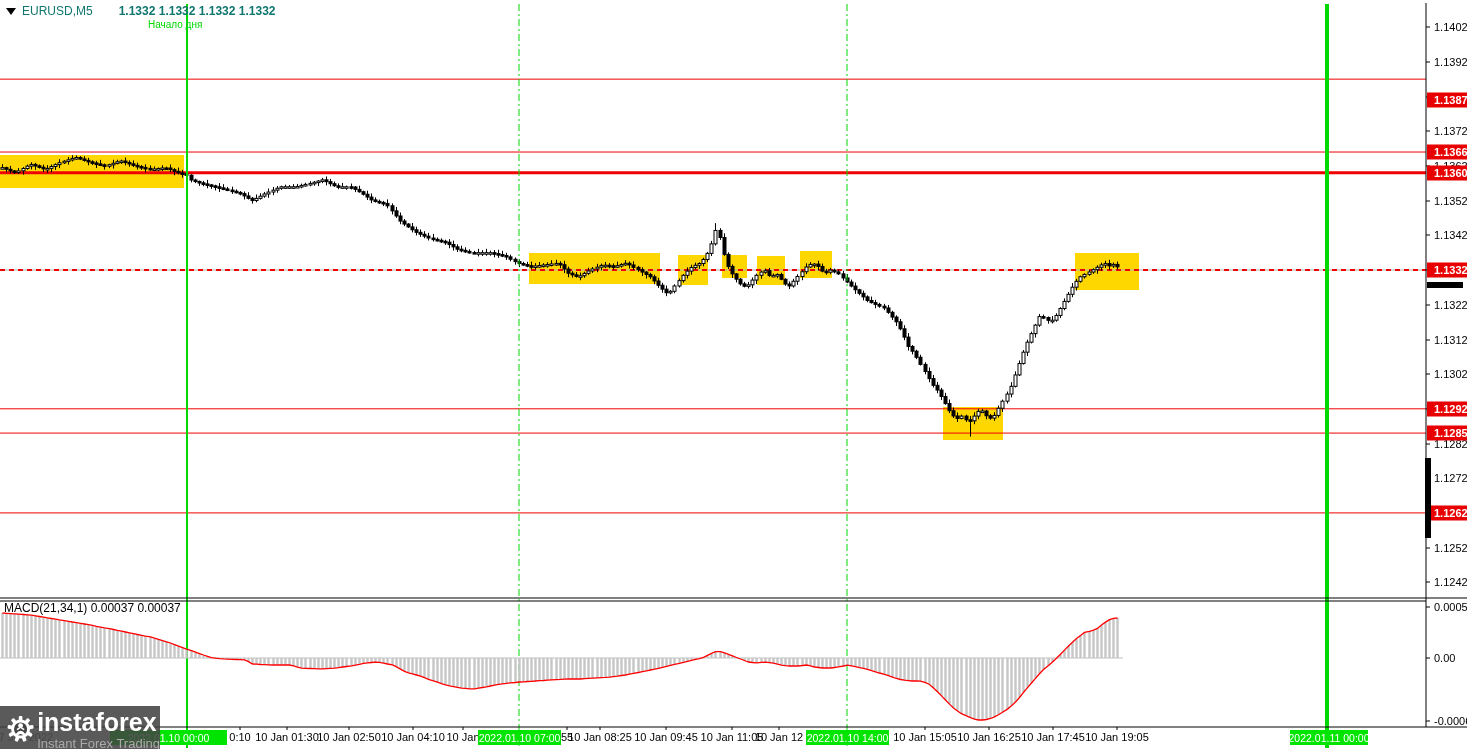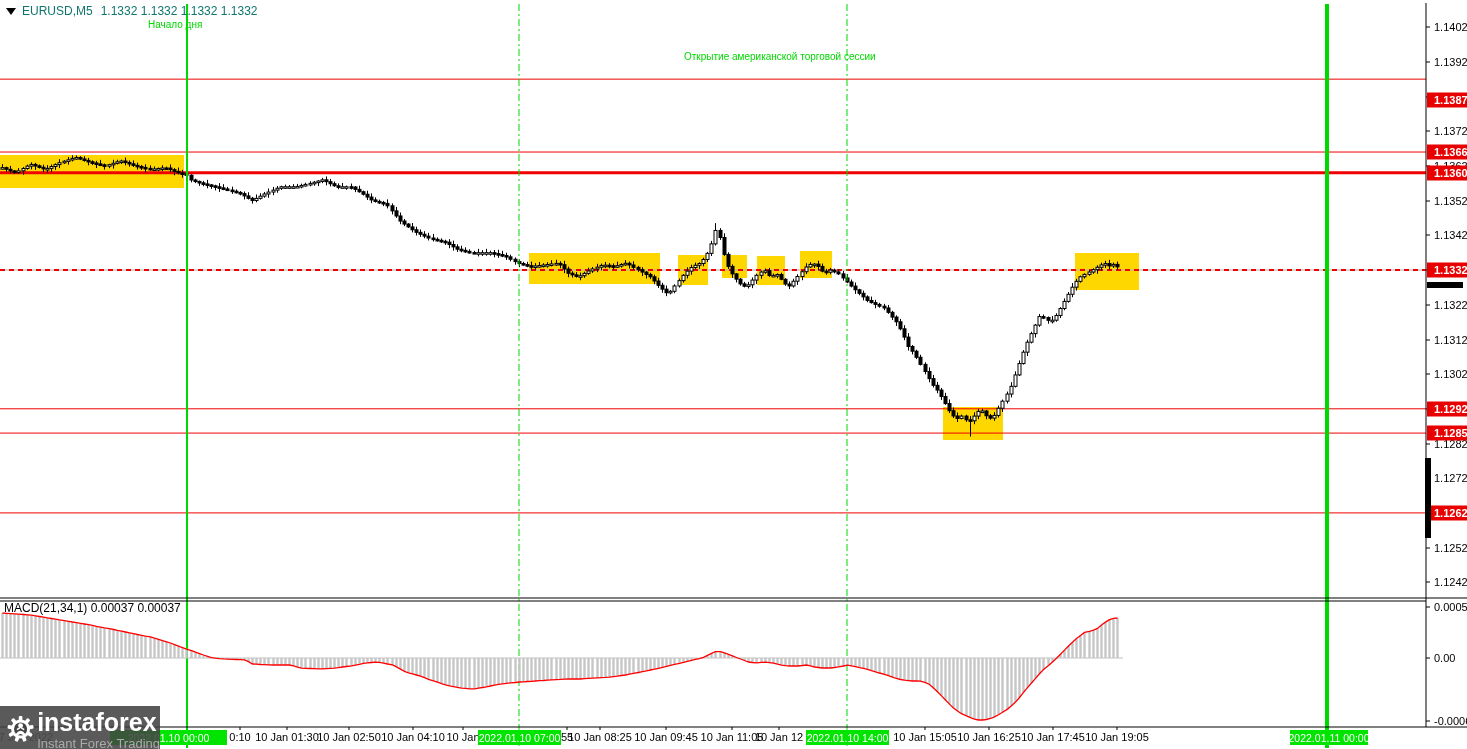--- a/index.html
+++ b/index.html
@@ -4,21 +4,21 @@
 <style>
   html,body{margin:0;padding:0;background:#888;}
   .screen{position:relative;width:1467px;height:749px;background:#fff;overflow:hidden;
           font-family:"Liberation Sans",sans-serif;}
   .screen *{box-sizing:border-box;}
   #chart-svg{position:absolute;left:0;top:0;}
   .quote-bar{position:absolute;left:6px;top:4px;display:flex;align-items:center;gap:6px;
              font-size:12px;color:#0f766e;z-index:5;}
   .quote-bar .tri{width:0;height:0;border-left:5px solid transparent;border-right:5px solid transparent;
                   border-top:7px solid #000;margin-top:1px;}
-  .quote-vals{margin-left:2px;}
+  .quote-vals{margin-left:20px;font-weight:bold;}
   .annot{position:absolute;font-size:10px;color:#00d800;white-space:nowrap;z-index:4;}
   .macd-label{position:absolute;left:4px;top:601px;font-size:12px;color:#000;z-index:4;}
   .logo{position:absolute;left:0;top:706px;width:160px;height:43px;background:rgba(66,66,66,0.87);
         z-index:8;display:flex;align-items:flex-start;}
   .logo .gear{margin:3px 2px 0 6px;}
   .logo .ltxt{display:flex;flex-direction:column;line-height:1;}
   .logo .lname{color:#fff;font-size:25px;font-weight:bold;letter-spacing:0px;margin-top:4px;}
   .logo .lsub{color:#aaa;font-size:13px;margin-top:2px;white-space:nowrap;}
 </style>
 </head>
@@ -984,21 +984,20 @@
       </g>
     </svg>
 
   <div class="quote-bar">
     <span class="tri"></span>
     <span>EURUSD,M5</span>
     <span class="quote-vals">1.1332 1.1332 1.1332 1.1332</span>
   </div>
 
   <div class="annot" id="annot0" style="left: 148px; top: 19px;">Начало дня</div>
-  <div class="annot" id="annot2" style="left: 684px; top: 51px;">Открытие американской торговой сессии</div>
 
   <div class="macd-label">MACD(21,34,1) 0.00037 0.00037</div>
 
   <div class="logo">
     <svg class="gear" width="40" height="40" viewBox="0 0 40 40">
       <g fill="#ffffff">
         <g id="teeth">
             <rect x="17.5" y="2" width="5" height="8" rx="1.5" transform="rotate(0 20 20)"></rect>
             <rect x="17.5" y="2" width="5" height="8" rx="1.5" transform="rotate(40 20 20)"></rect>
             <rect x="17.5" y="2" width="5" height="8" rx="1.5" transform="rotate(80 20 20)"></rect>

